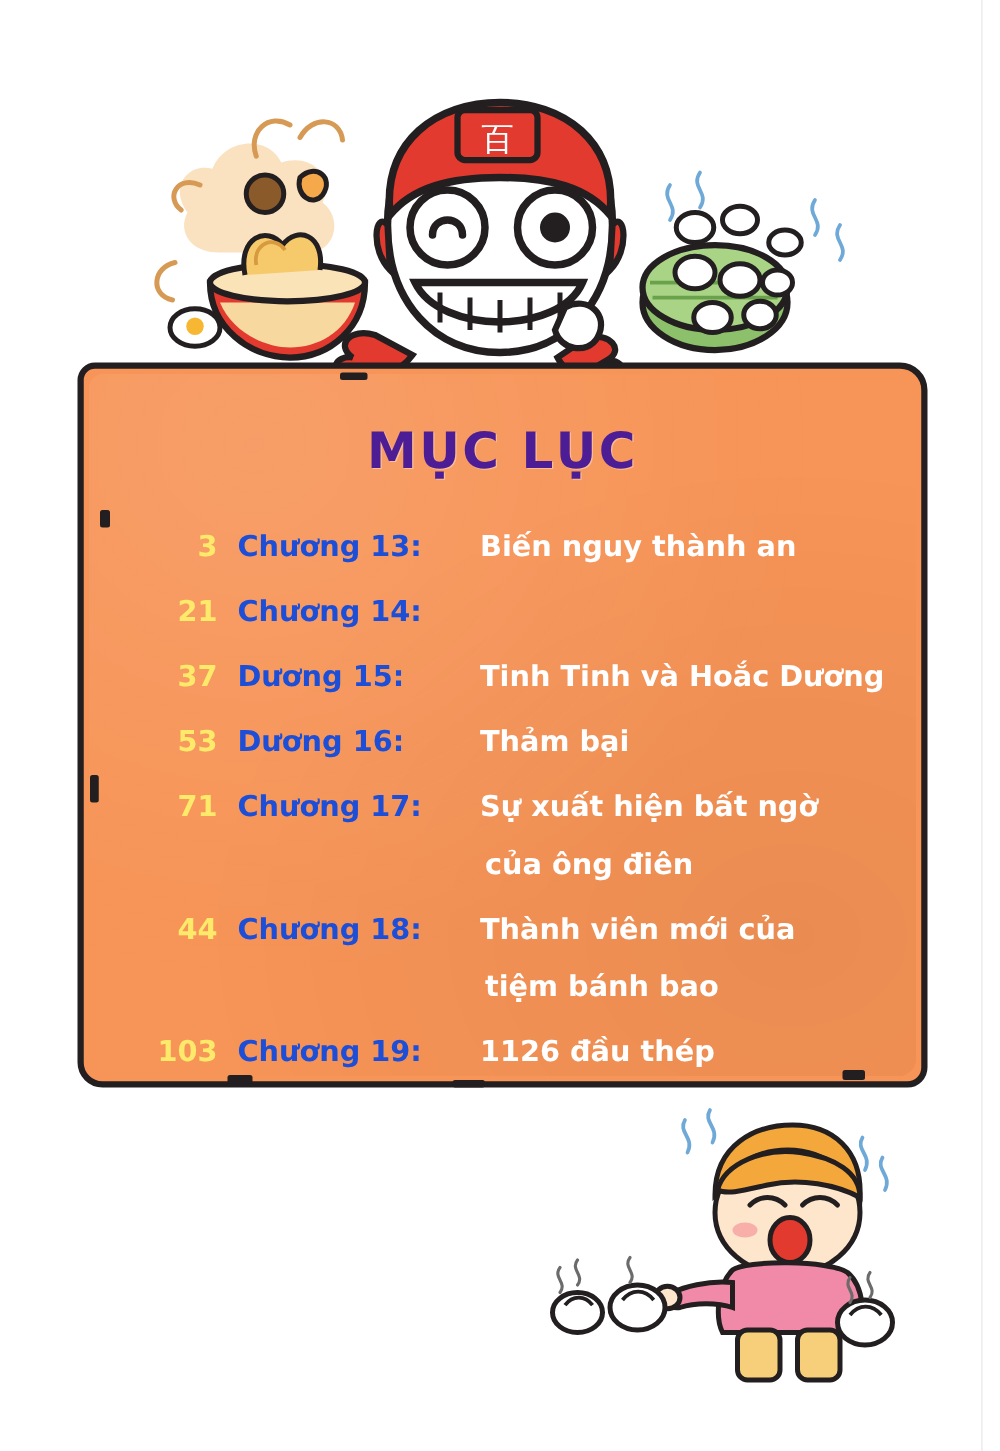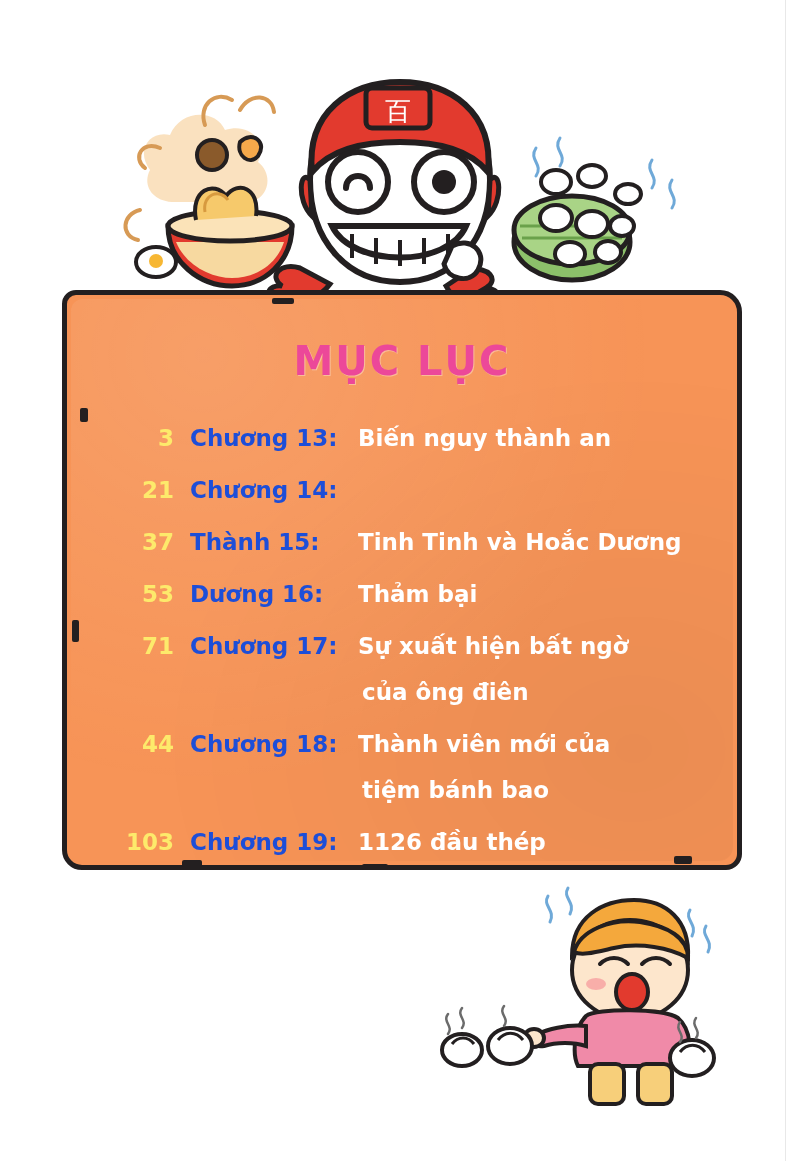--- a/index.html
+++ b/index.html
@@ -58,21 +58,21 @@
     position: absolute;
     background: #231f20;
     border-radius: 2px;
   }
 
   .toc-title {
     position: absolute;
     left: 0; right: 0;
     top: 48px;
     text-align: center;
-    color: #ec4899;
+    color: #4c1d95;
     font-size: 40px;
     font-weight: bold;
     letter-spacing: 2px;
     font-family: "DejaVu Sans", sans-serif;
     text-shadow: 1px 1px 0 rgba(255,255,255,0.35);
   }
 
   .toc-list {
     position: absolute;
     left: 56px; right: 30px;
@@ -98,20 +98,21 @@
     color: #1d4ed8;
     font-size: 23px;
     font-weight: bold;
     flex: 0 0 auto;
   }
   .toc-name {
     color: #ffffff;
     font-size: 23px;
     font-weight: bold;
     flex: 1 1 auto;
+    margin-left: 26px;
   }
   .toc-name .line2 {
     display: block;
     padding-left: 4px;
   }
 
   
   .illustration-bottom {
     position: absolute;
     left: 400px; top: 880px;
@@ -229,21 +230,21 @@
         <span class="toc-name">Biến nguy thành an</span>
       </div>
 
       <div class="toc-row">
         <span class="toc-page">21</span>
         <span class="toc-chapter">Chương 14:</span>
       </div>
 
       <div class="toc-row">
         <span class="toc-page">37</span>
-        <span class="toc-chapter">Thành 15:</span>
+        <span class="toc-chapter">Dương 15:</span>
         <span class="toc-name">Tinh Tinh và Hoắc Dương</span>
       </div>
 
       <div class="toc-row">
         <span class="toc-page">53</span>
         <span class="toc-chapter">Dương 16:</span>
         <span class="toc-name">Thảm bại</span>
       </div>
 
       <div class="toc-row">

